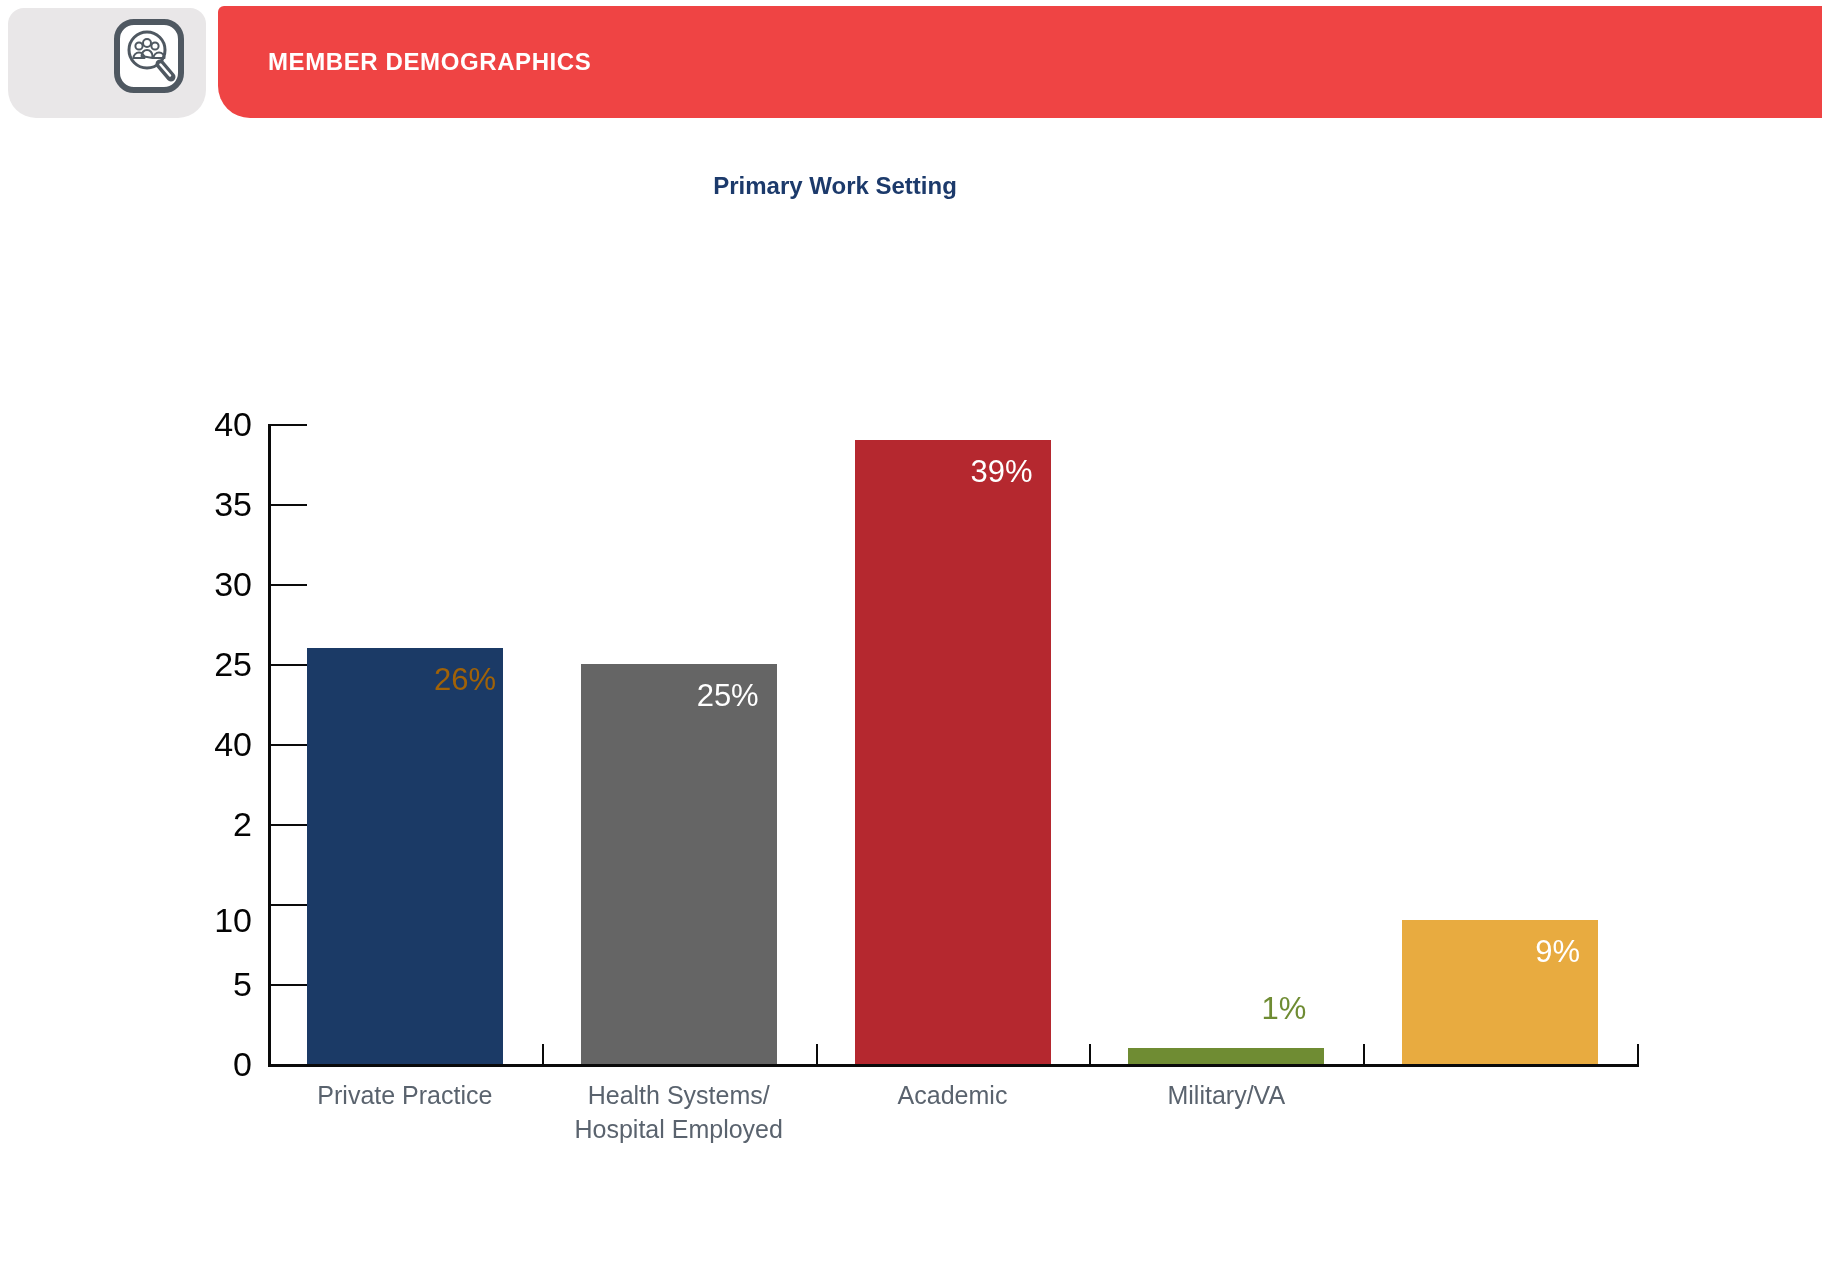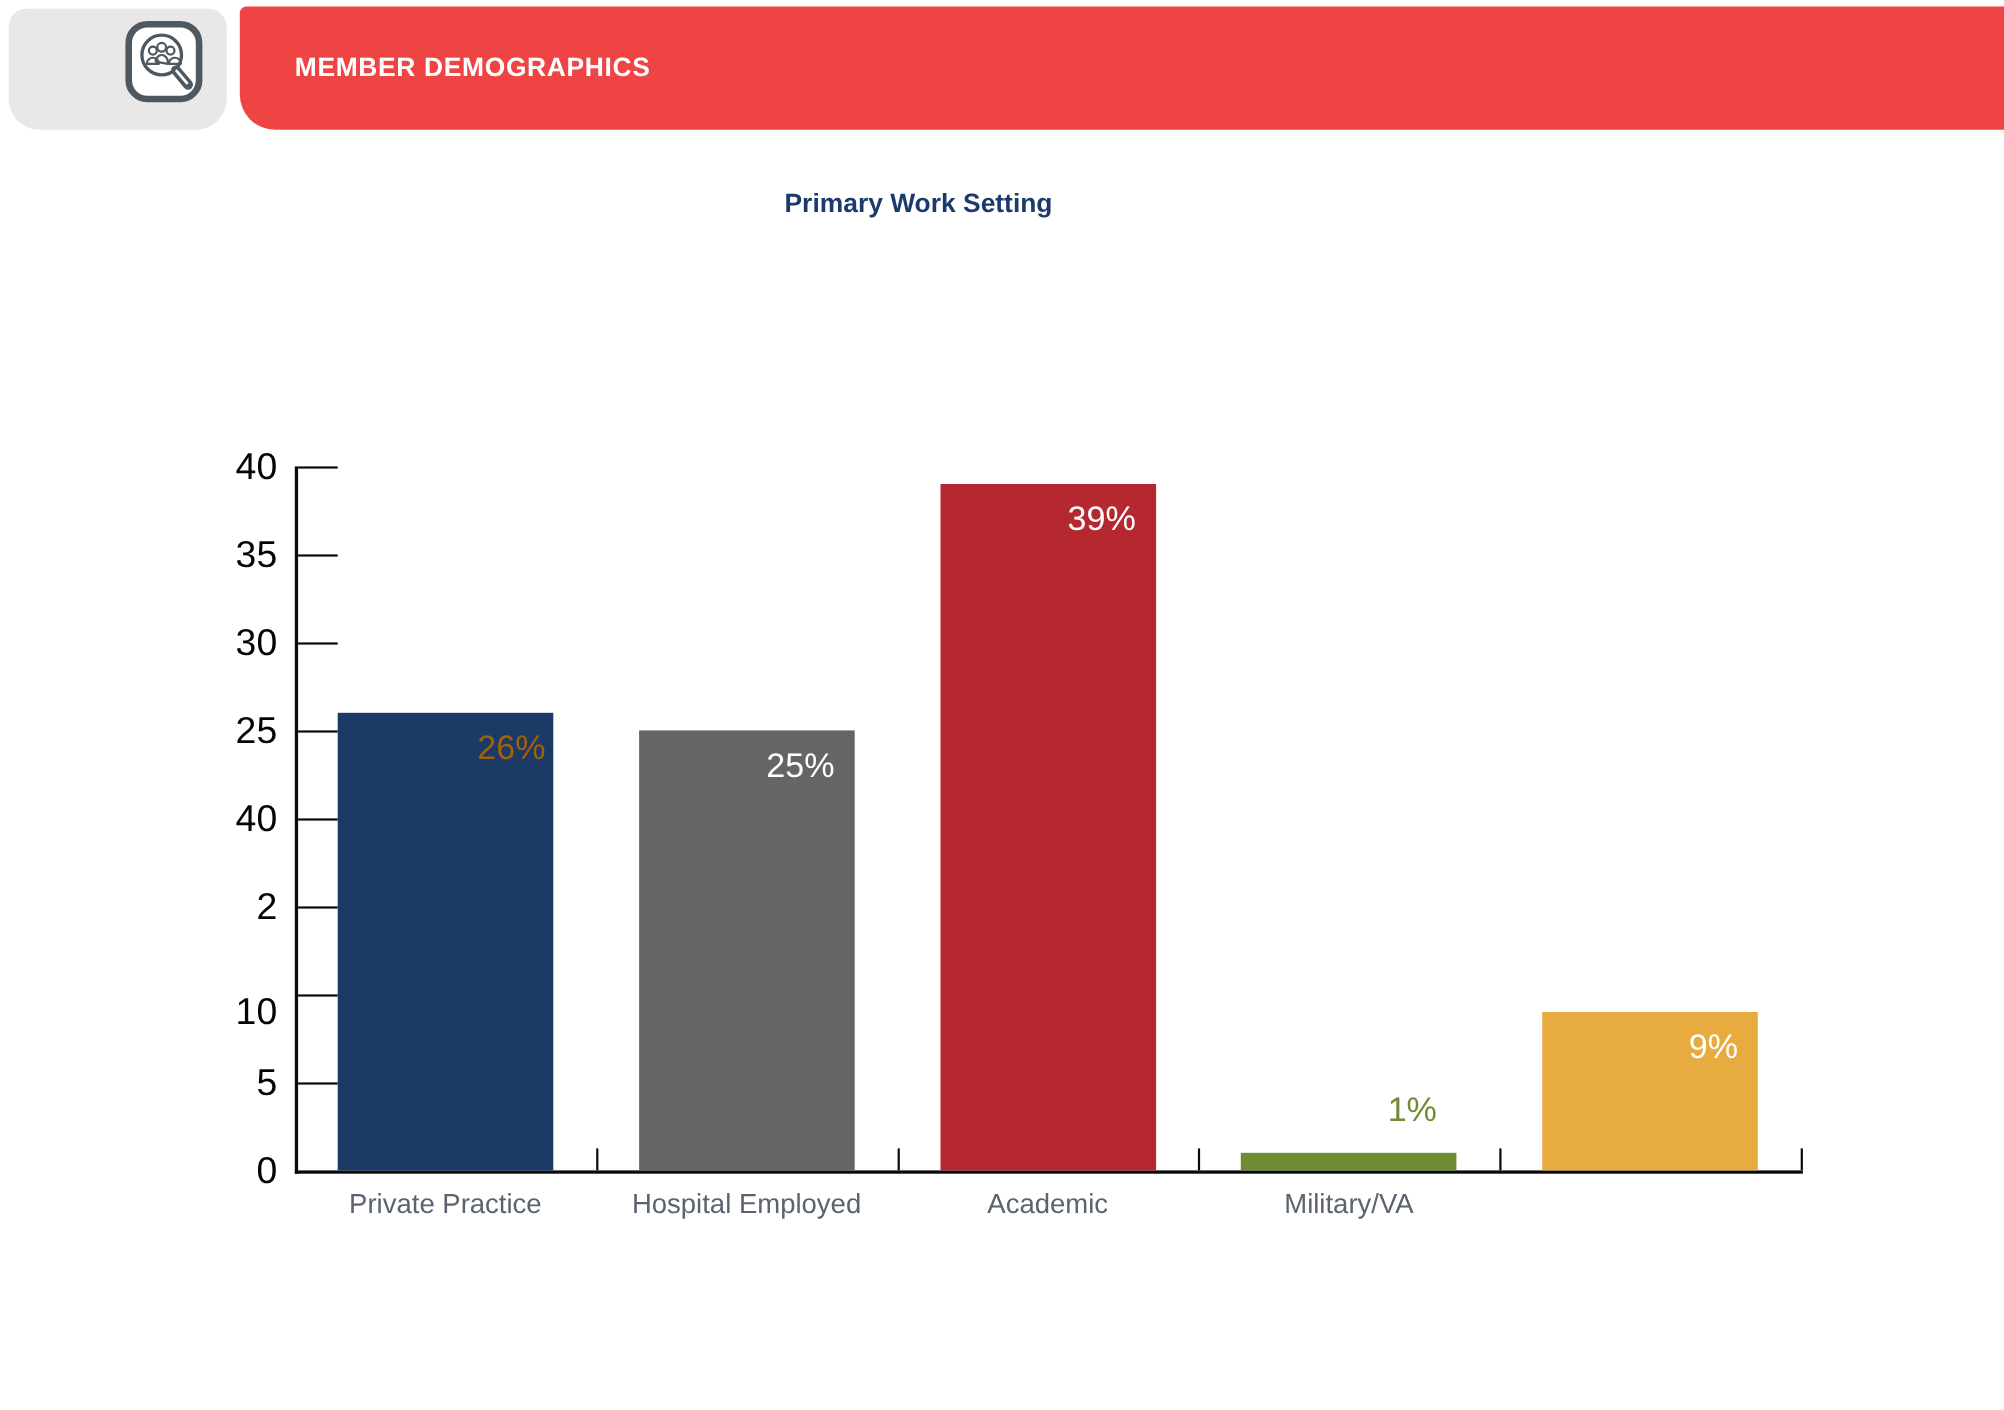--- a/index.html
+++ b/index.html
@@ -111,20 +111,21 @@
     <div class="xtick" style="left: 1363.2px; top: 1044px; height: 20px; background: rgb(10, 10, 10);"></div>
     <div class="xtick" style="left: 1637px; top: 1044px; height: 20px; background: rgb(10, 10, 10);"></div>
     <div class="bar" style="left: 306.9px; top: 648px; width: 196px; height: 416px; background: rgb(27, 58, 102);"></div>
     <div class="vlabel" style="left: 336px; width: 160px; top: 663px; color: #a16207;">26%</div>
     <div class="clabel" style="left: 264.9px; width: 280px; top: 1078px; color: rgb(90, 99, 110);">
       <div>Private Practice</div>
     </div>
     <div class="bar" style="left: 580.7px; top: 664px; width: 196px; height: 400px; background: rgb(101, 101, 101);"></div>
     <div class="vlabel" style="left: 598.7px; width: 160px; top: 679px; color: rgb(255, 255, 255);">25%</div>
     <div class="clabel" style="left: 538.7px; width: 280px; top: 1078px; color: rgb(90, 99, 110);">
+      <div>Health Systems/</div>
       <div>Hospital Employed</div>
     </div>
     <div class="bar" style="left: 854.5px; top: 440px; width: 196px; height: 624px; background: rgb(181, 40, 47);"></div>
     <div class="vlabel" style="left: 872.5px; width: 160px; top: 455px; color: rgb(255, 255, 255);">39%</div>
     <div class="clabel" style="left: 812.5px; width: 280px; top: 1078px; color: rgb(90, 99, 110);">
       <div>Academic</div>
     </div>
     <div class="bar" style="left: 1128.3px; top: 1048px; width: 196px; height: 16px; background: rgb(111, 140, 51);"></div>
     <div class="vlabel" style="left: 1146.3px; width: 160px; top: 992px; color: rgb(111, 140, 51);">1%</div>
     <div class="clabel" style="left: 1086.3px; width: 280px; top: 1078px; color: rgb(90, 99, 110);">

